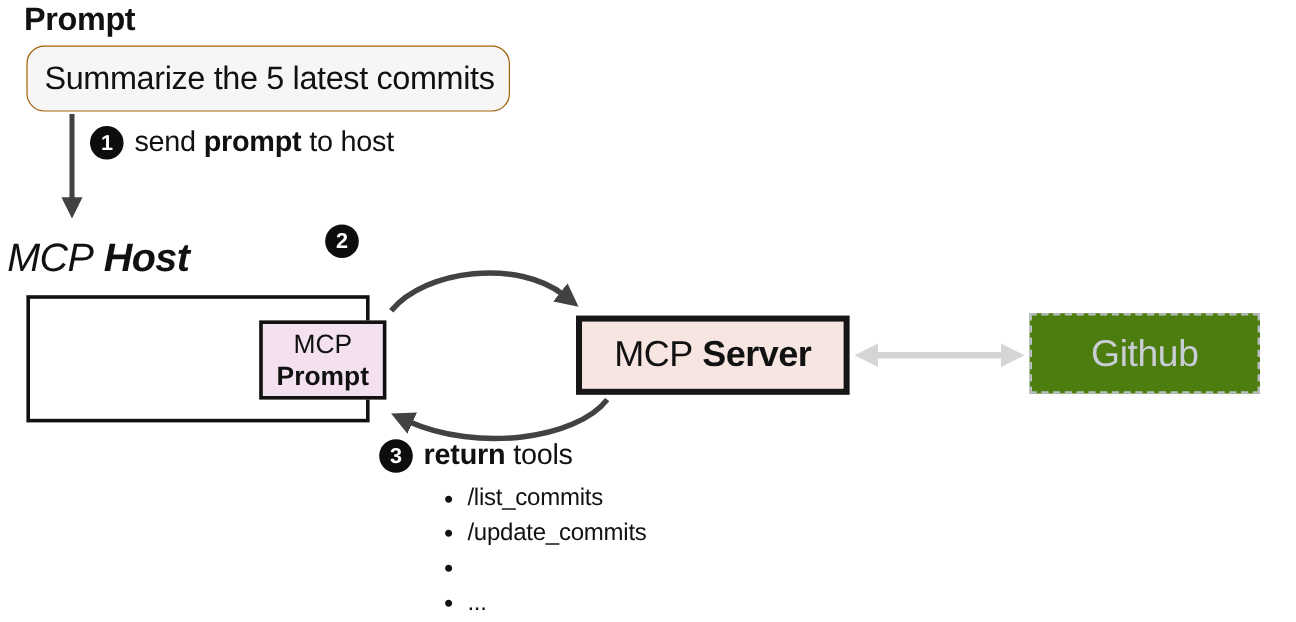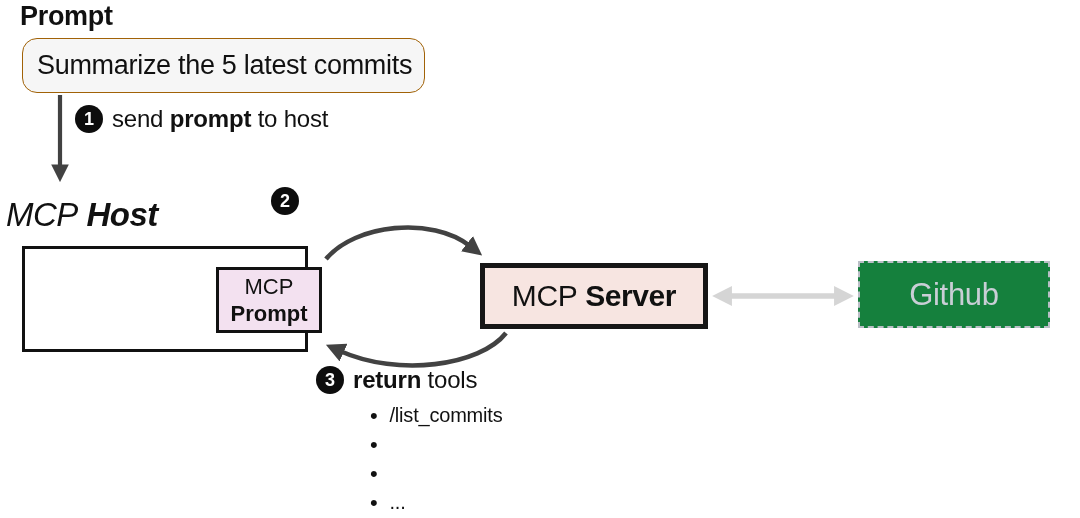--- a/index.html
+++ b/index.html
@@ -103,21 +103,21 @@
     font-size: 30px;
     letter-spacing: -0.4px;
     z-index: 3;
   }
   .server-box .b { margin-left: 0.26em; }
 
   
   .github-box {
     left: 858px; top: 261px;
     width: 192px; height: 67px;
-    background: #15803d;
+    background: #4d7c0f;
     border: 2px dashed #b9bec6;
     display: flex;
     align-items: center;
     justify-content: center;
     font-size: 31px;
     color: #c9ced6;
     letter-spacing: -0.3px;
   }
 
   
@@ -203,20 +203,21 @@
       <span><span class="b">return</span><span> tools</span></span>
     </div>
 
   <ul class="abs tools-list">
     <li>
         <span class="dot">•</span>
         <span>/list_commits</span>
       </li>
     <li>
         <span class="dot">•</span>
+        <span>/update_commits</span>
       </li>
     <li>
         <span class="dot">•</span>
       </li>
     <li>
         <span class="dot">•</span>
         <span>...</span>
       </li>
   </ul>
 

